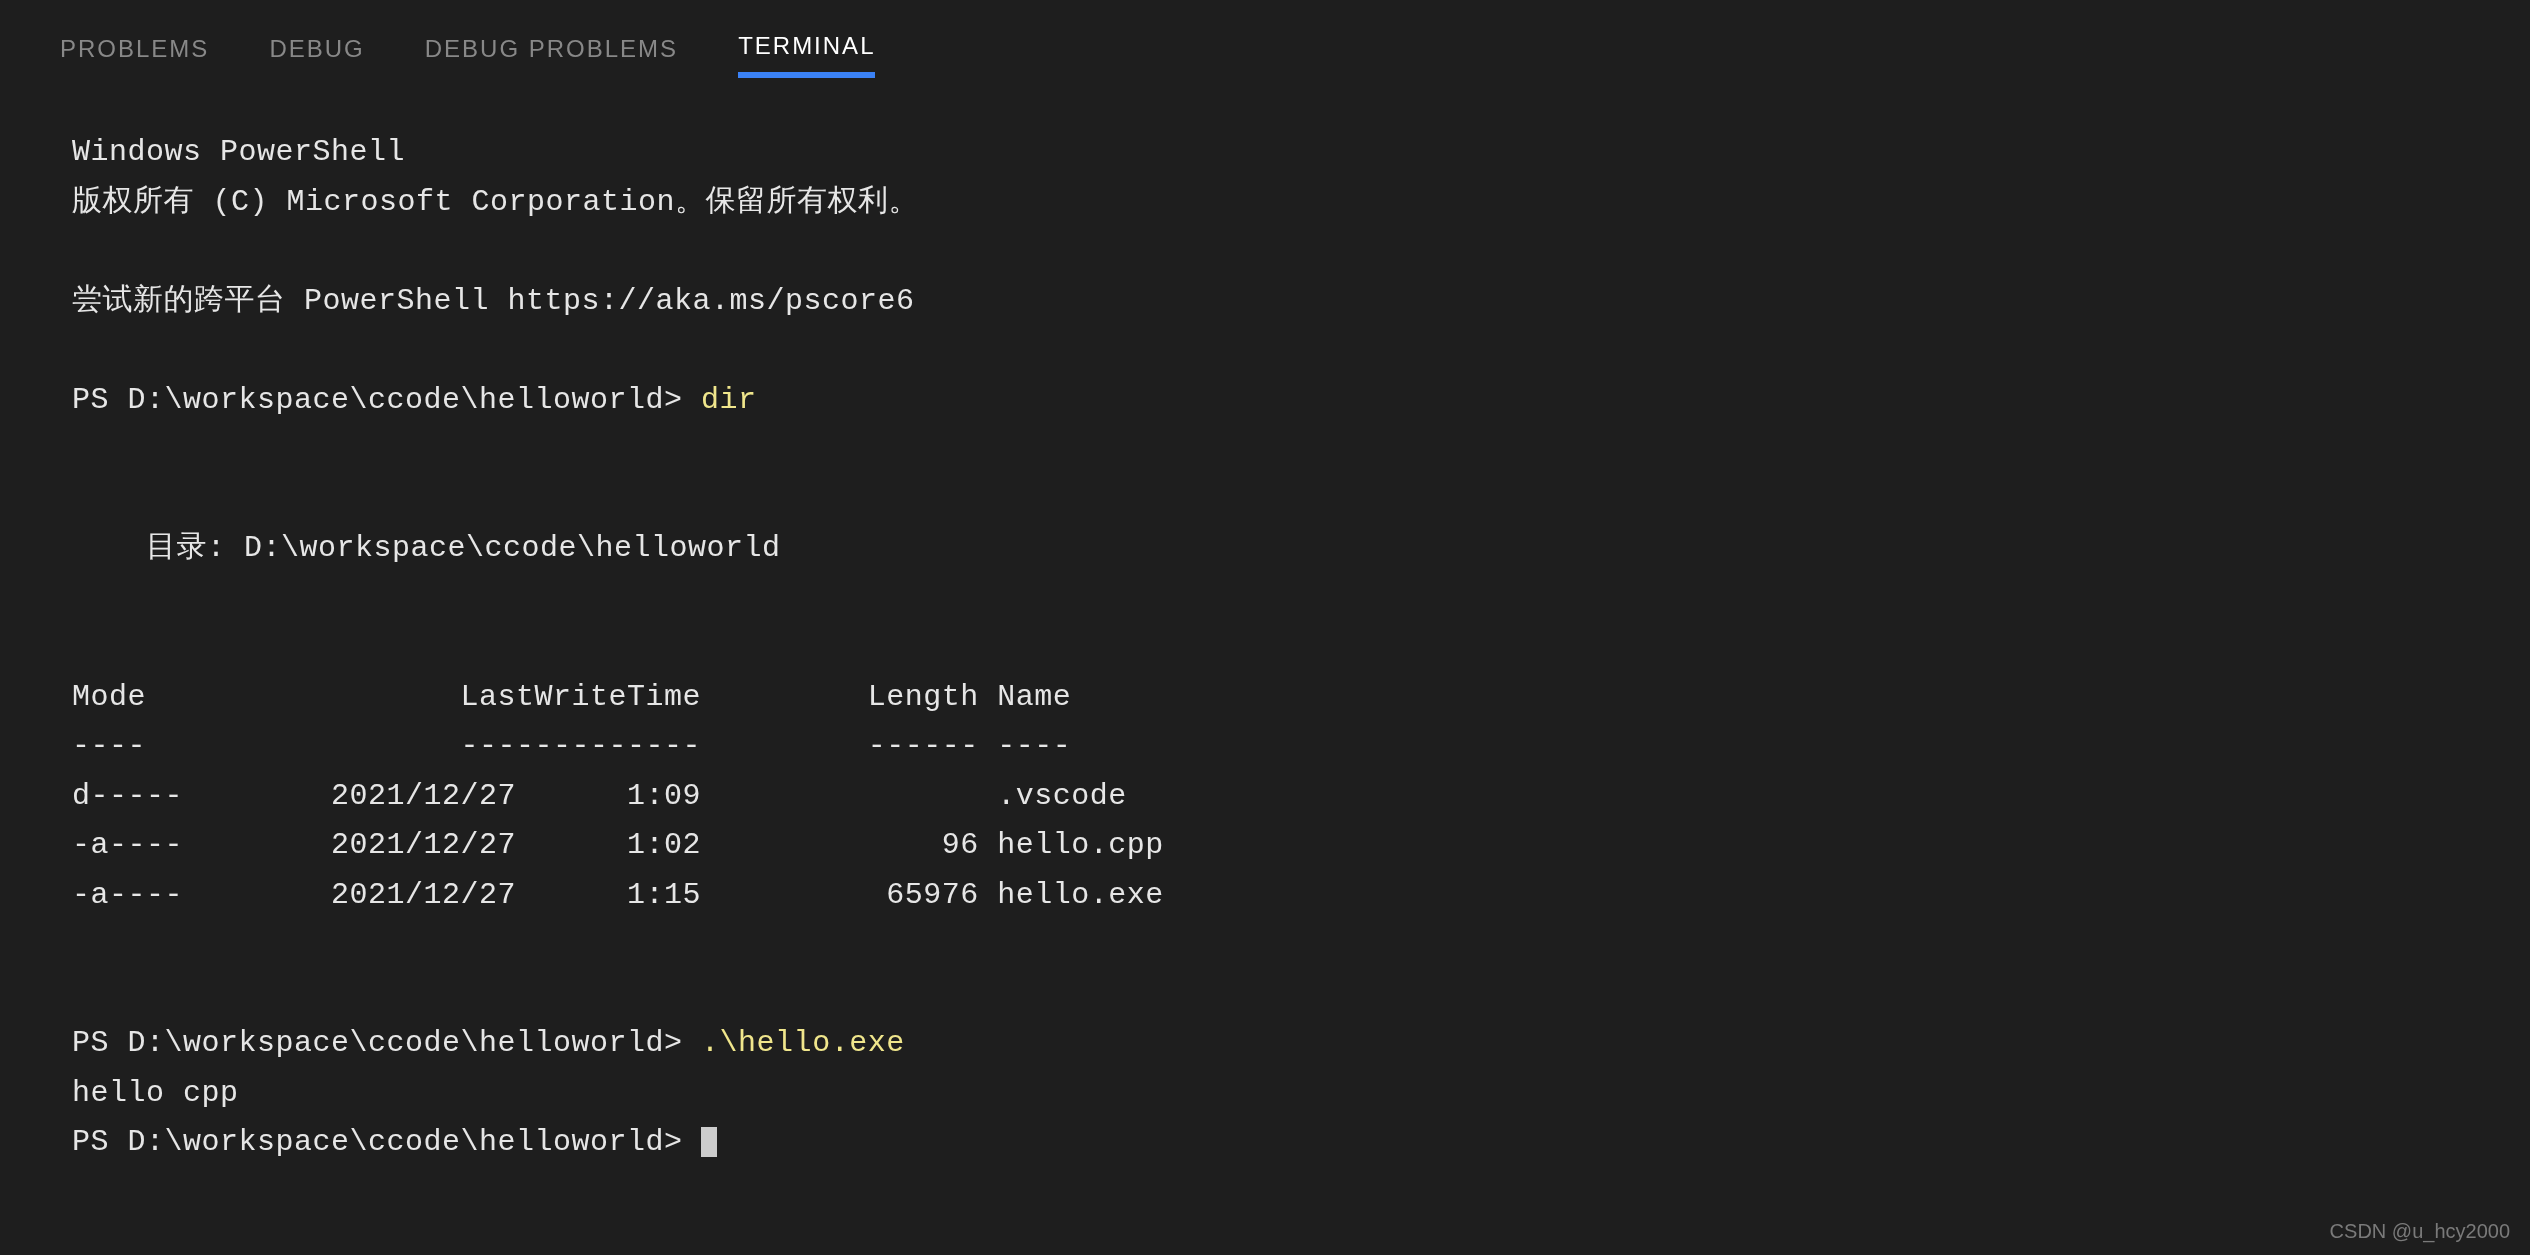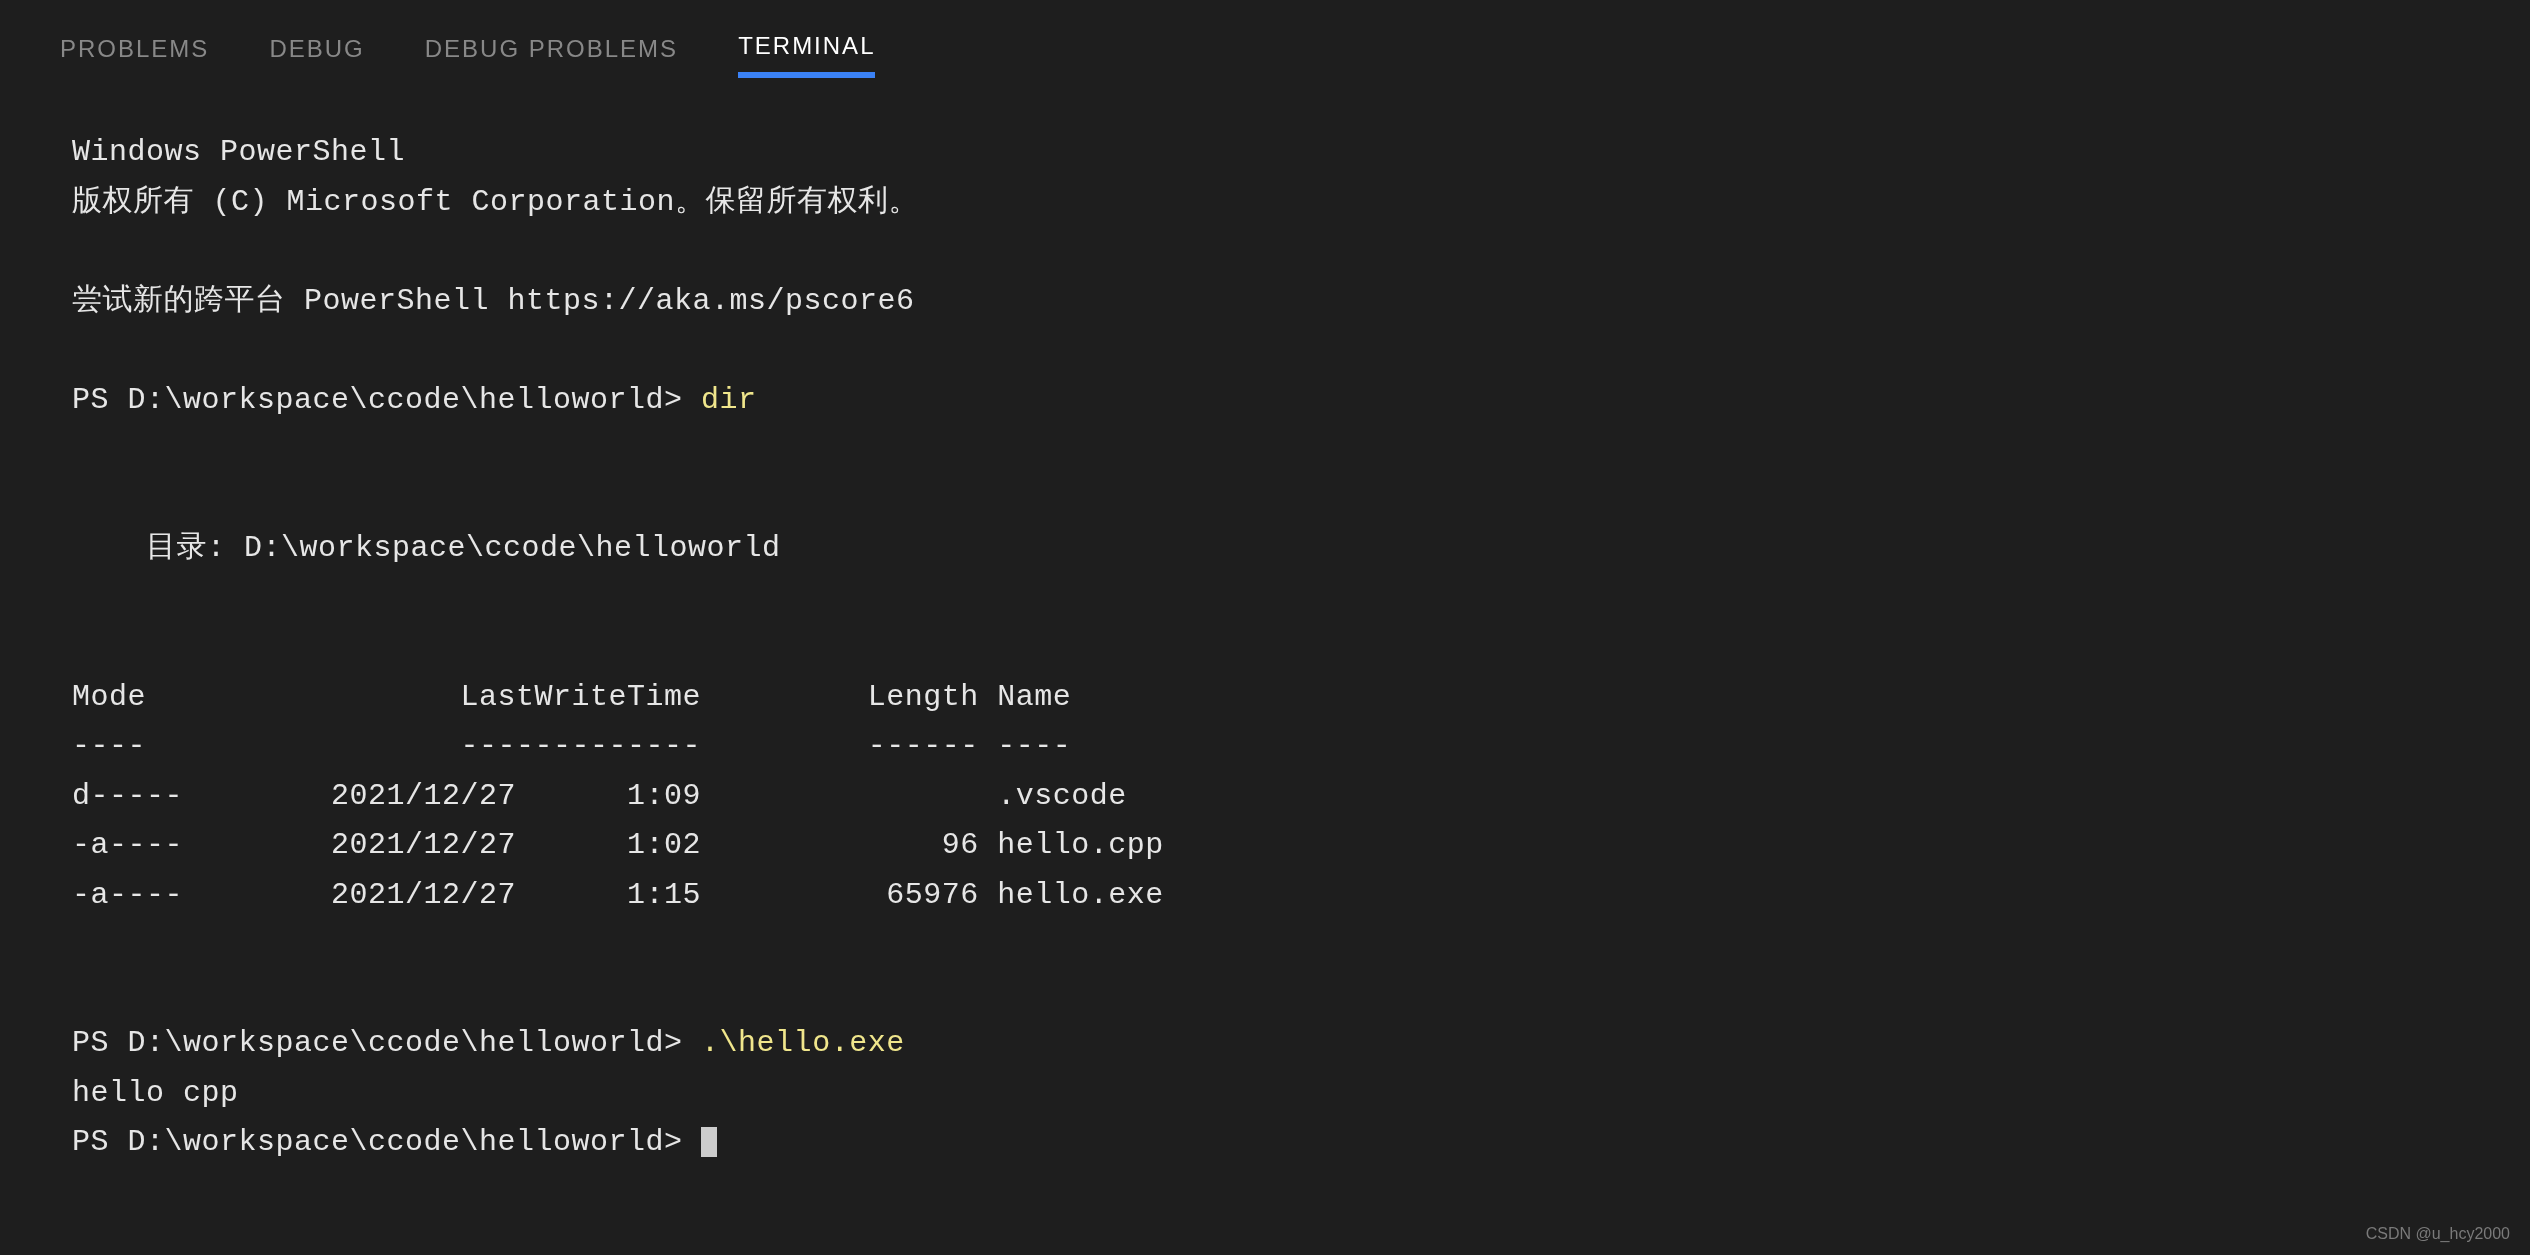--- a/index.html
+++ b/index.html
@@ -53,21 +53,21 @@
       height: 30px;
       background: #cccccc;
       vertical-align: text-bottom;
       margin-bottom: 2px;
     }
     .watermark {
       position: absolute;
       bottom: 12px;
       right: 20px;
       color: #7a7a7a;
-      font-size: 16px;
+      font-size: 20px;
       font-family: "Segoe UI", sans-serif;
     }
   </style>
 </head>
 <body>
 
 <div class="tabs">
   <div class="tab">PROBLEMS</div>
   <div class="tab">DEBUG</div>
   <div class="tab">DEBUG PROBLEMS</div>

